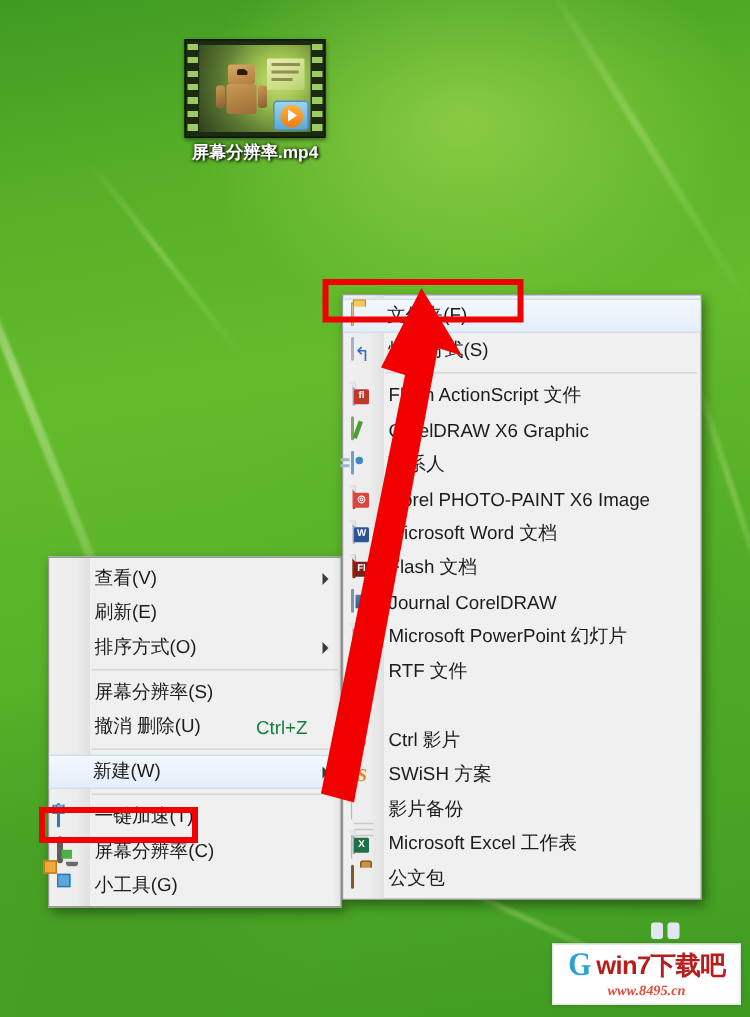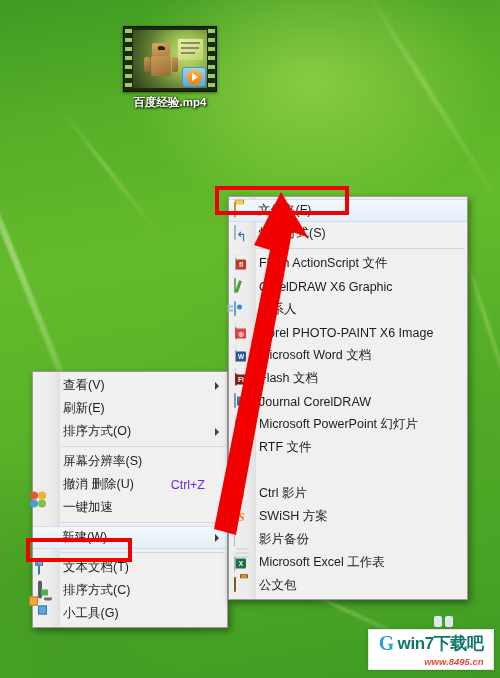--- a/index.html
+++ b/index.html
@@ -139,21 +139,21 @@
     position: absolute; left: 5px; top: 50%; transform: translateY(-50%);
     width: 17px; height: 17px;
   }
   .mi .arrow {
     position: absolute; right: 8px; top: 50%; transform: translateY(-50%);
     width: 0; height: 0;
     border-left: 4px solid #3b3b3b;
     border-top: 4px solid transparent;
     border-bottom: 4px solid transparent;
   }
-  .mi .accel { margin-left: auto; padding-left: 26px; color: #6d28d9; text-align: center; }
+  .mi .accel { margin-left: auto; padding-left: 26px; color: #15803d; text-align: center; }
   .mi.sel {
     background: linear-gradient(#f3f8fd, #e4eefa);
     border-top: 1px solid #cfdff2; border-bottom: 1px solid #cfdff2;
     padding-left: 29px;
   }
   .sep { height: 1px; margin: 3px 2px 3px 28px; background: #d7d7d7; }
   .gutter {
     position: absolute; left: 0; top: 0; bottom: 0; width: 27px;
     background: linear-gradient(90deg,#f0f0f0,#ececec 70%,#e2e2e2 100%);
     border-right: 1px solid #e0e0e0;
@@ -297,26 +297,26 @@
     box-shadow: 0 0 3px rgba(0,0,0,.2);
   }
   #watermark .wm-inner { text-align: left; line-height: 1; }
   #watermark .wm-top { display: flex; align-items: center; }
   #watermark .wm-logo {
     font-size: 22px; color: #2f9fd8; font-weight: 700;
     font-family: "Liberation Serif", serif; margin-right: 2px;
     transform: scaleX(0.9);
   }
   #watermark .wm-name {
-    font-size: 17px; font-weight: 700; color: #0f766e;
+    font-size: 17px; font-weight: 700; color: #b91c1c;
     letter-spacing: -0.4px;
   }
   #watermark .wm-url {
     font-size: 9.5px; color: #e44a3a; font-style: italic;
-    font-weight: 700; text-align: right; margin-top: 3px;
+    font-weight: 700; text-align: center; margin-top: 3px; font-family: Liberation Serif, serif;
   }
   #wm-dots { position:absolute; right: 44px; bottom: 47px; z-index:49; }
   #wm-dots span {
     display:inline-block; width:8px;height:11px;background:#dfe7ef;margin-right:3px;border-radius:2px;
   }
 </style>
 </head>
 <body>
 
 <div id="desktop">
@@ -347,21 +347,21 @@
           <div class="mouth"></div>
         </div>
         <div class="box-body"></div>
         <div class="play-badge">
           <div class="circ">
               <div class="tri"></div>
             </div>
         </div>
       </div>
     </div>
-    <div id="icon-label">百度经验.mp4</div>
+    <div id="icon-label">屏幕分辨率.mp4</div>
   </div>
 
   <div class="menu" id="ctx-menu">
     <div class="gutter"></div>
 
     <div class="mi">
       <span>查看(V)</span>
       <span class="arrow"></span>
     </div>
     <div class="mi">
@@ -372,42 +372,36 @@
       <span class="arrow"></span>
     </div>
     <div class="sep"></div>
 
     <div class="mi">
       <span>屏幕分辨率(S)</span>
     </div>
     <div class="mi">
       <span>撤消 删除(U)</span>
       <span class="accel">Ctrl+Z</span>
-    </div>
-    <div class="mi">
-      <span class="ico">
-        <span class="speed"><span class="s1"></span><span class="s2"></span><span class="s3"></span><span class="s4"></span></span>
-      </span>
-      <span>一键加速</span>
     </div>
     <div class="sep"></div>
 
     <div class="mi sel">
       <span>新建(W)</span>
       <span class="arrow"></span>
     </div>
     <div class="sep"></div>
 
     <div class="mi">
       <span class="ico"><span class="tshirt"></span></span>
-      <span>文本文档(T)</span>
+      <span>一键加速(T)</span>
     </div>
     <div class="mi">
       <span class="ico"><span class="monitor"><span class="green"></span></span></span>
-      <span>排序方式(C)</span>
+      <span>屏幕分辨率(C)</span>
     </div>
     <div class="mi">
       <span class="ico"><span class="gadget"><span class="b1"></span><span class="b2"></span></span></span>
       <span>小工具(G)</span>
     </div>
   </div>
 
   <div class="menu" id="sub-menu">
     <div class="gutter"></div>
 

